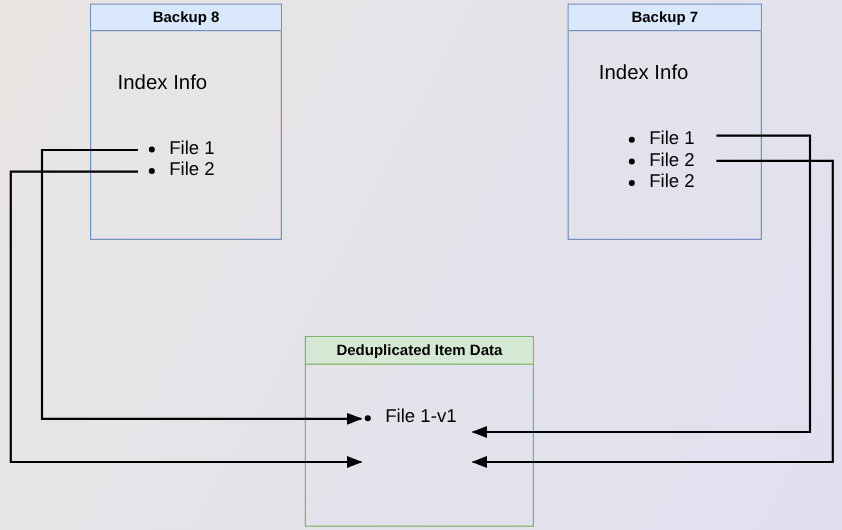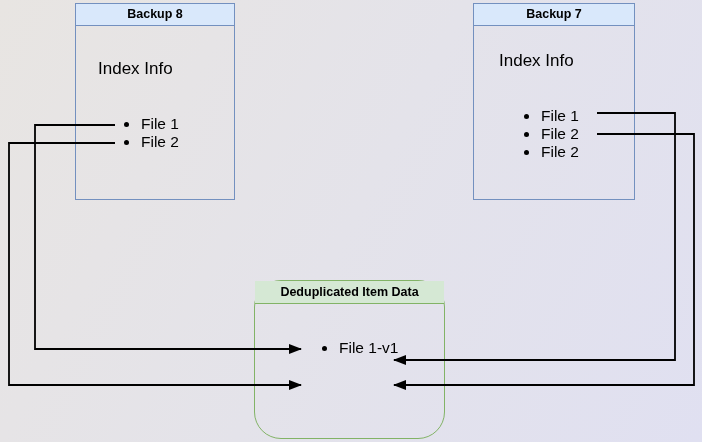--- a/index.html
+++ b/index.html
@@ -25,21 +25,21 @@
     text-align: center;
     font-weight: bold;
     font-size: 12.5px;
     line-height: 21px;
     height: 22px;
     border-bottom-style: solid;
     border-bottom-width: 1.5px;
   }
   .blue  { border-color: #7390bf; }
   .blue .box-header  { background: #d9e8fb; border-bottom-color: #7390bf; }
-  .green { border-color: #82b366; border-radius: 27px; }
+  .green { border-color: #82b366; }
   .green .box-header { background: #d5e8d4; border-bottom-color: #82b366; }
 
   .section-label {
     position: absolute;
     font-size: 17px;
     line-height: 18px;
     white-space: nowrap;
   }
   ul.item-list {
     position: absolute;
@@ -65,21 +65,21 @@
   
   #backup1 { left: 75px;  top: 3px;   width: 160px; height: 197px; }
   #backup2 { left: 473px; top: 3px;   width: 162px; height: 197px; }
   #dedup   { left: 254px; top: 280px; width: 191px; height: 159px; }
   #dedup .box-header { height: 23px; line-height: 22px; }
 
   #backup1 .section-label { left: 22px; top: 56px; }
   #backup2 .section-label { left: 25px; top: 48px; }
   #backup1 ul.item-list { left: 48px; top: 111px; }
   #backup2 ul.item-list { left: 50px; top: 103px; }
-  #dedup   ul.item-list { left: 67px; top: 58px; }
+  #dedup   ul.item-list { left: 49px; top: 58px; }
 
   svg#connectors {
     position: absolute;
     left: 0; top: 0;
     width: 702px; height: 442px;
     pointer-events: none;
   }
   svg#connectors path.connector {
     fill: none;
     stroke: #000;

